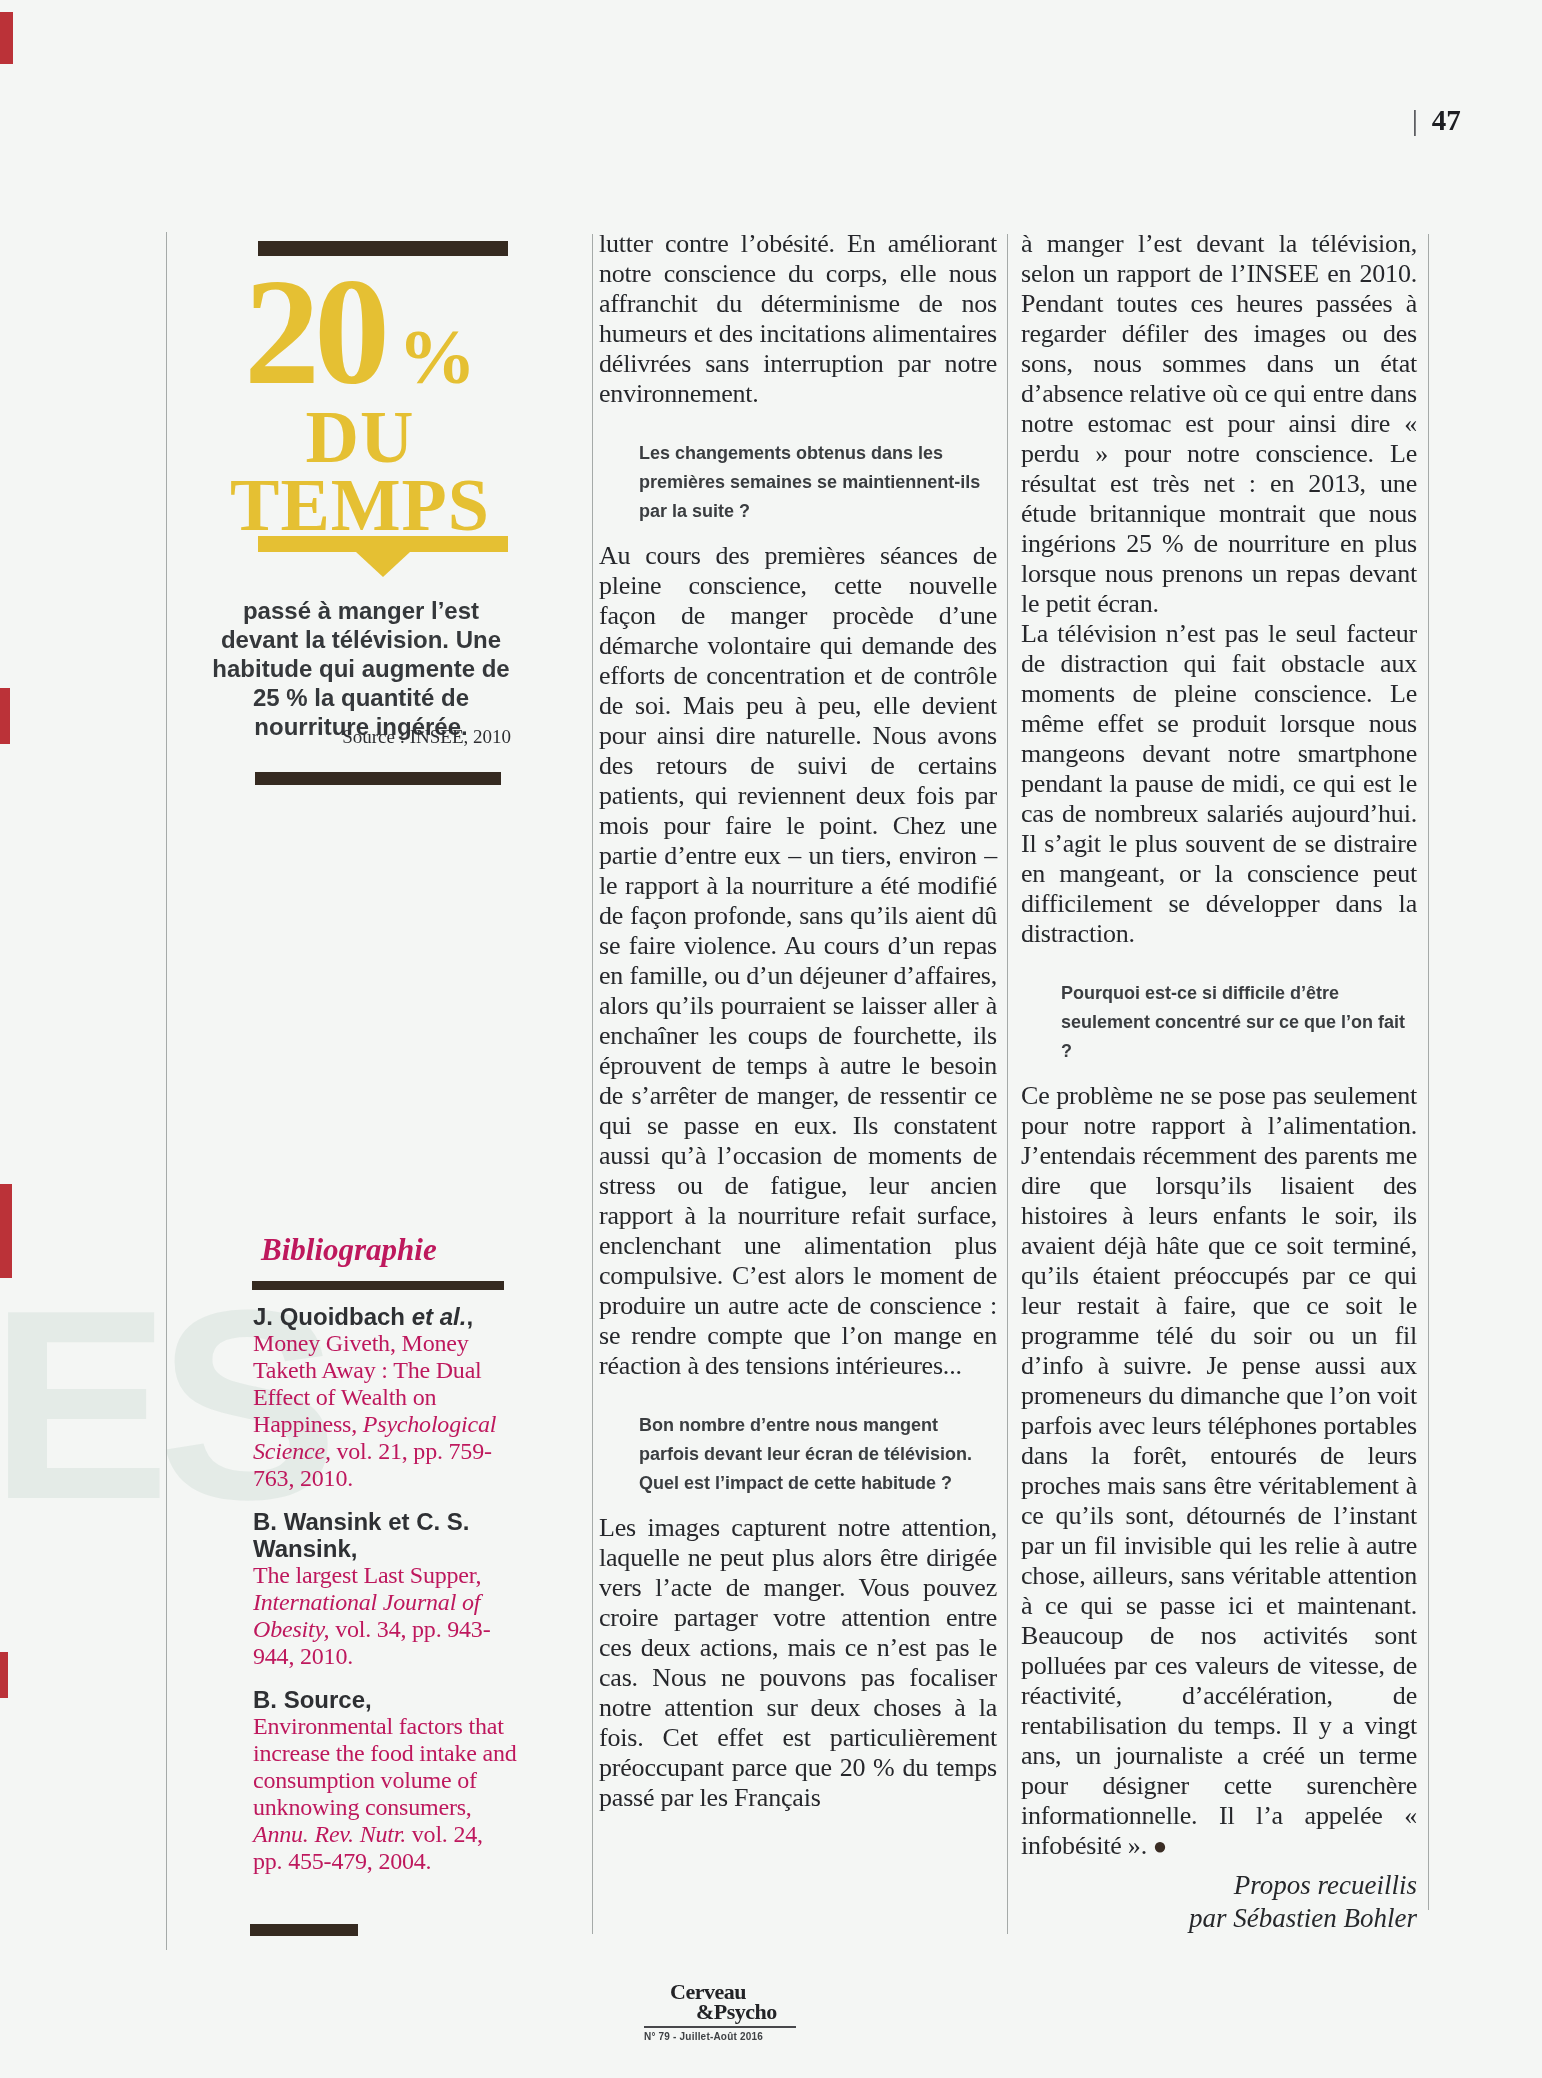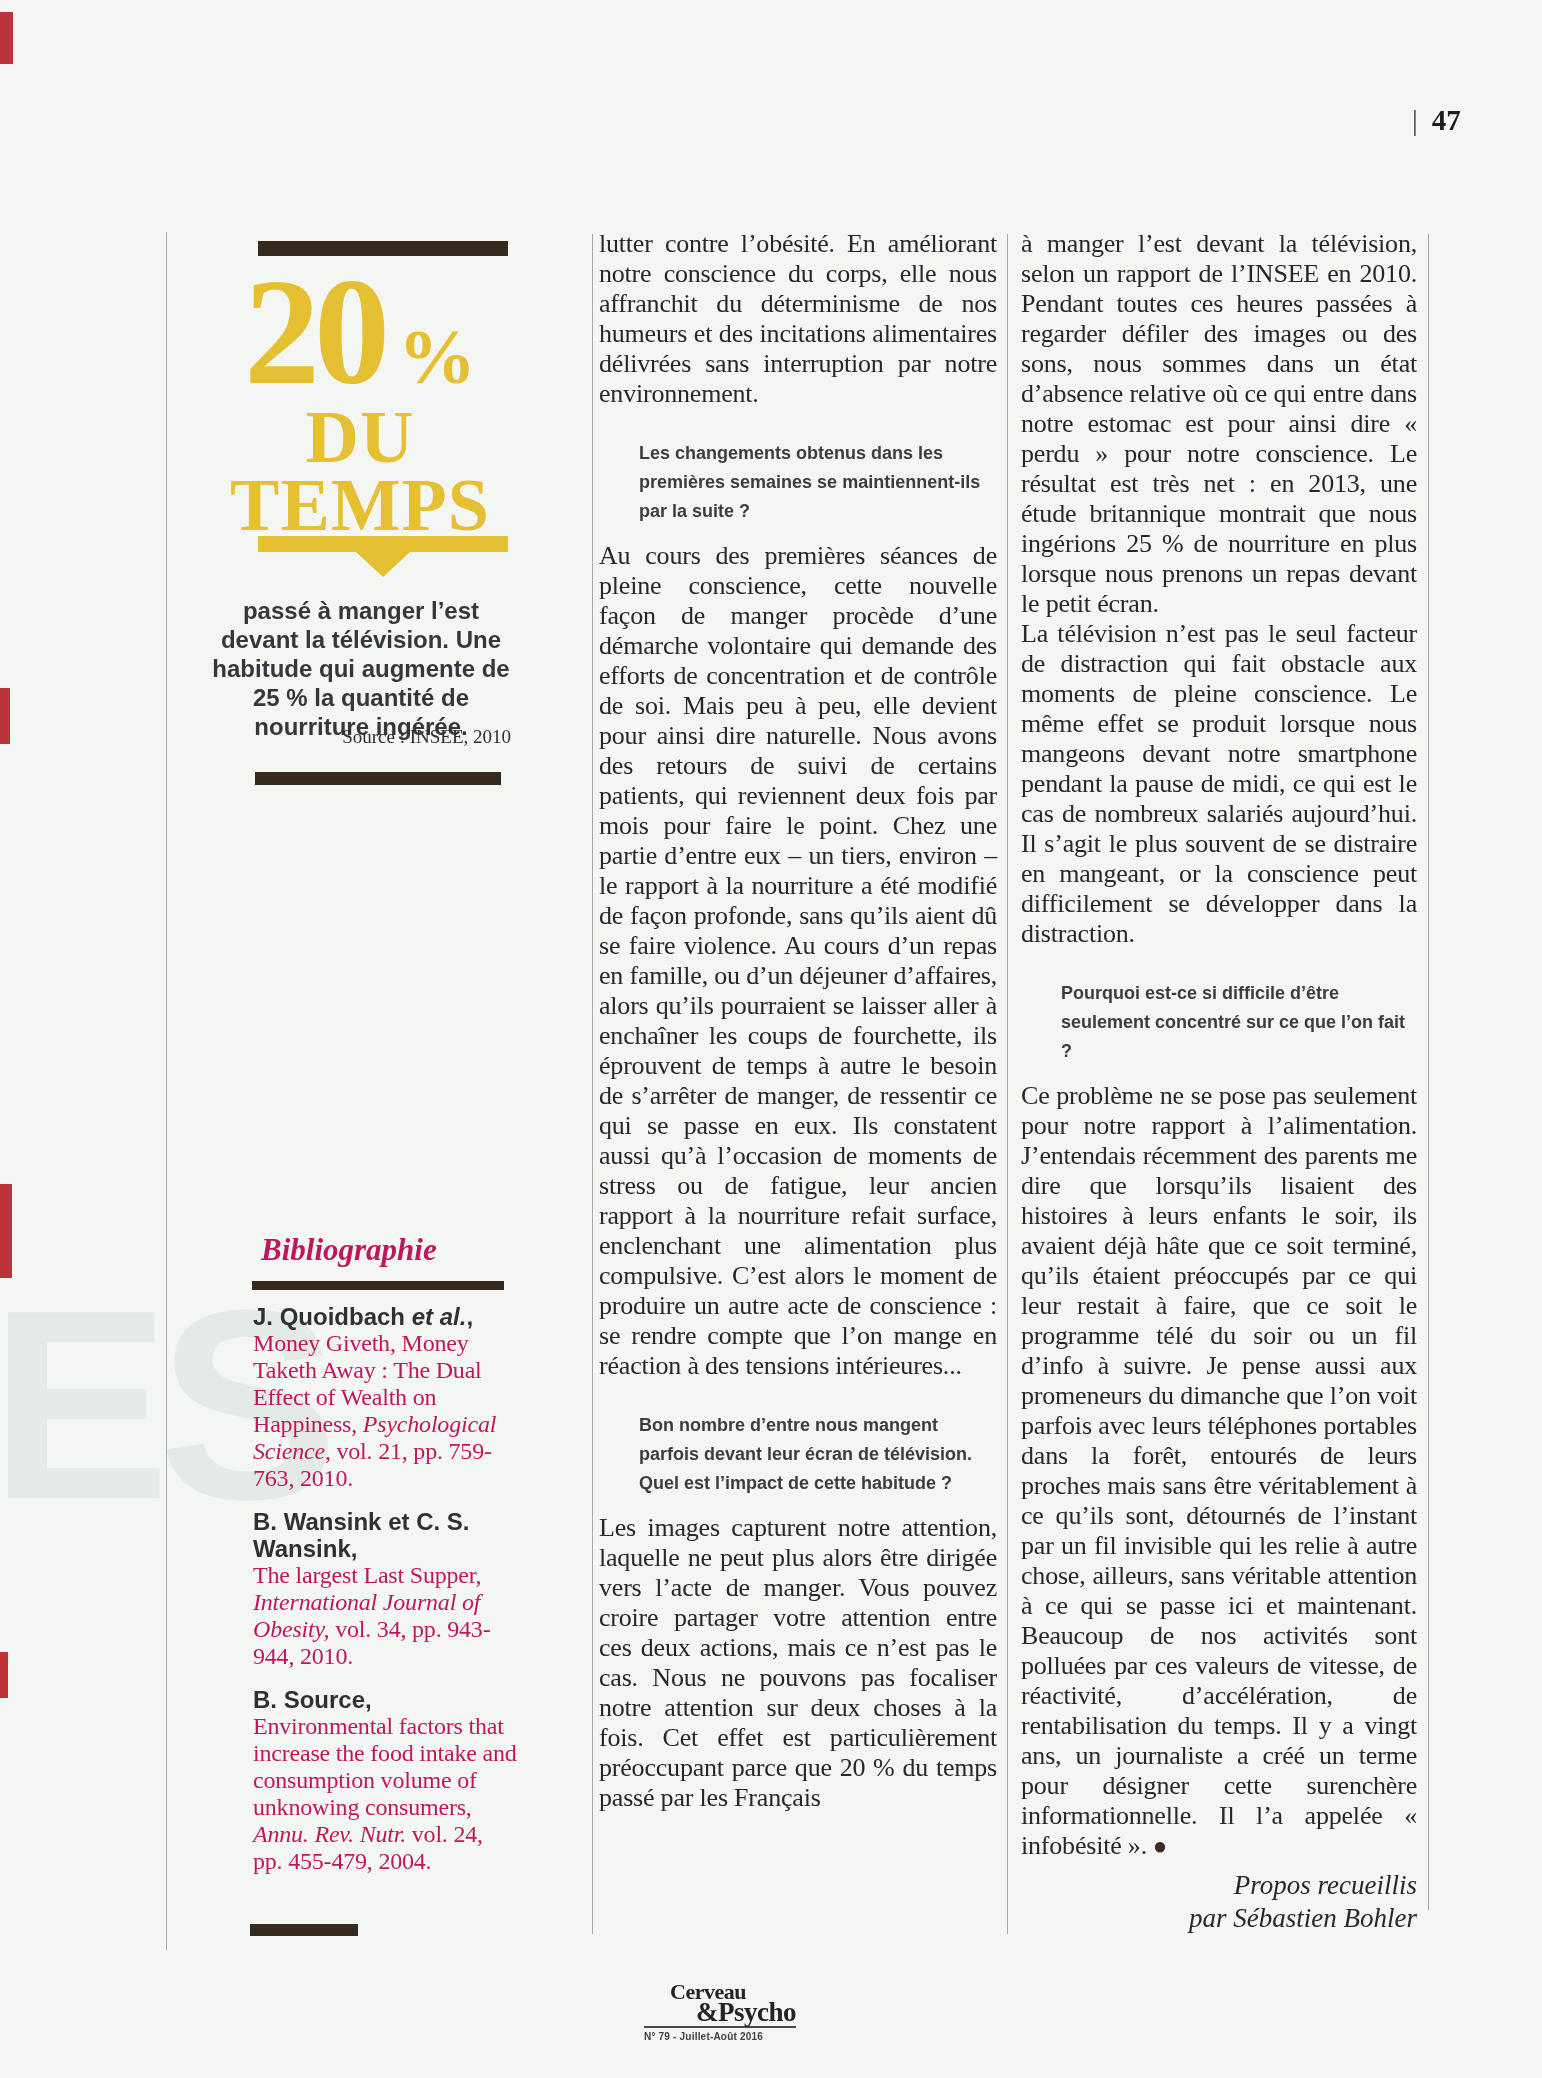--- a/index.html
+++ b/index.html
@@ -94,21 +94,21 @@
     margin:30px 0 15px 0;padding-left:40px;
   }
   .byline{
     text-align:right;font-style:italic;font-size:27px;line-height:33px;
     margin-top:8px;color:#26282b;
   }
   .end-mark{color:#3a2d24;font-size:24px;font-style:normal;}
   
   .footer{position:absolute;left:638px;top:1982px;width:170px;font-family:"Liberation Serif",serif;color:#222326;}
   .logo-1{display:block;font-weight:700;font-size:22px;line-height:20px;margin-left:32px;letter-spacing:-0.5px;}
-  .logo-2{display:block;font-weight:700;font-size:27px;line-height:20px;margin-left:58px;letter-spacing:-0.5px;}
+  .logo-2{display:block;font-weight:700;font-size:22px;line-height:20px;margin-left:58px;letter-spacing:-0.5px;}
   .footer-rule{border:0;border-top:2px solid #47484b;margin:4px 0 3px 6px;width:152px;}
   .footer-issue{
     display:block;margin-left:6px;
     font-family:"Liberation Sans",sans-serif;font-weight:700;
     font-size:10px;color:#3e4144;letter-spacing:0.2px;
   }
 </style>
 </head>
 <body>
 

